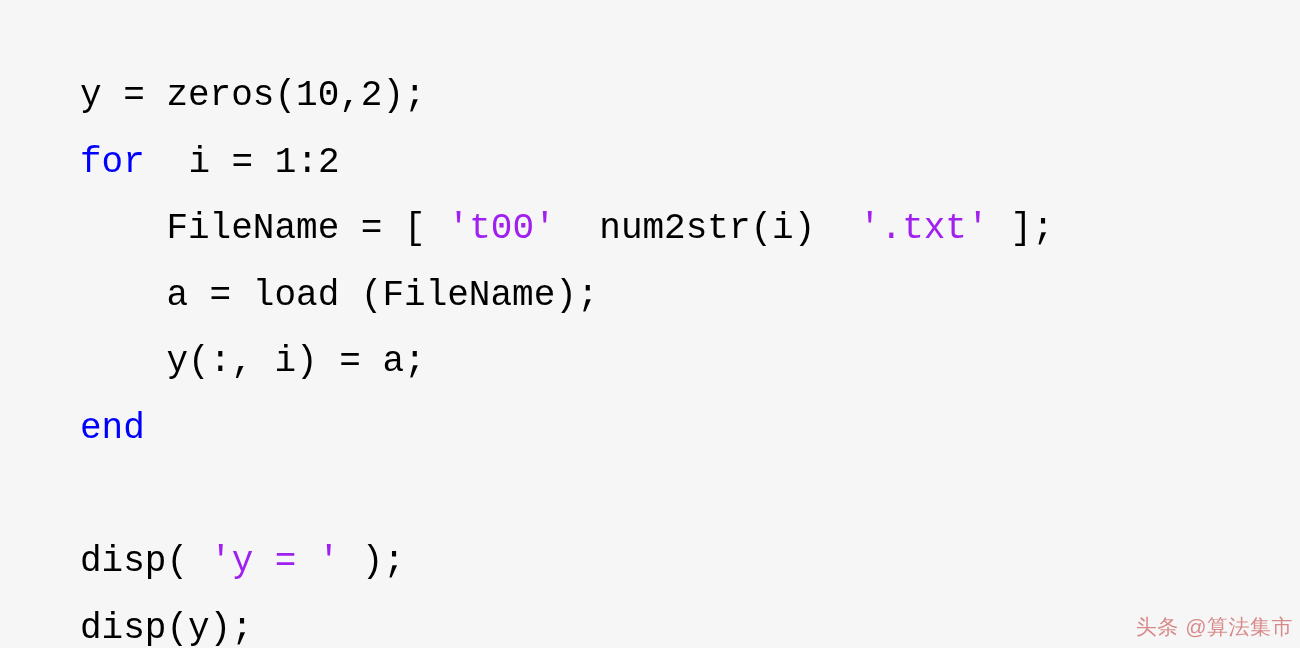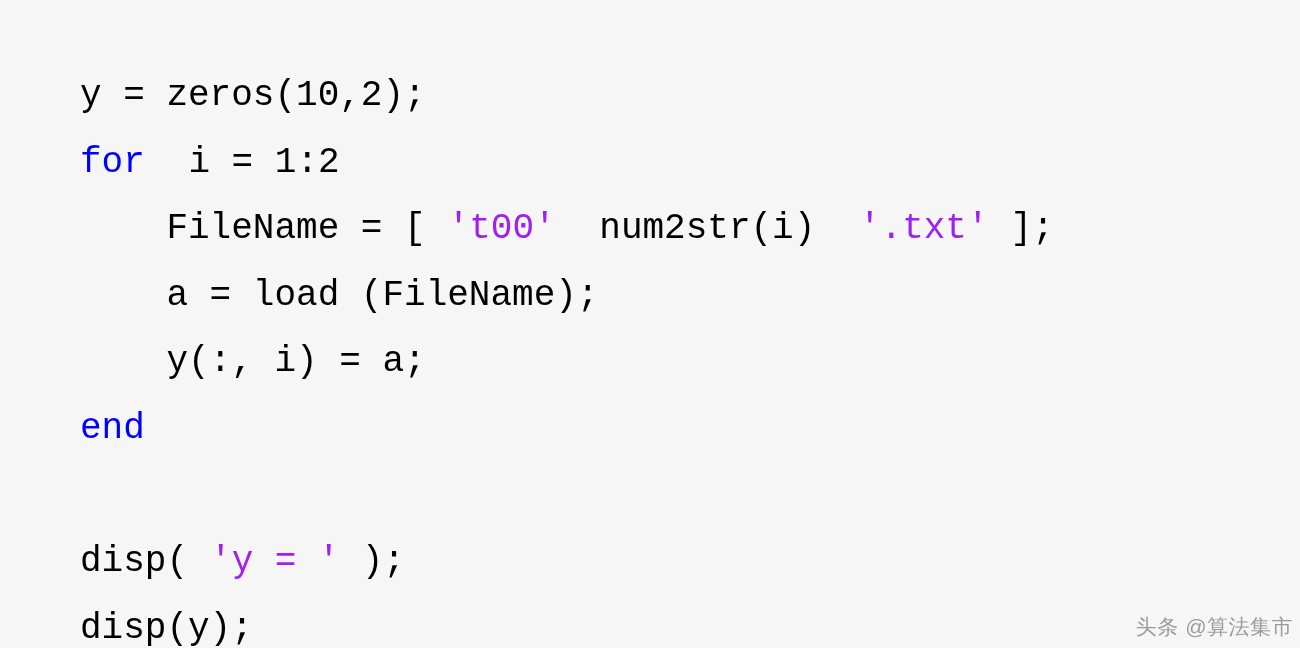--- a/index.html
+++ b/index.html
@@ -24,21 +24,21 @@
       white-space: pre;
     }
     .kw { color: #0000ff; }
     .str { color: #a020f0; }
     .watermark {
       position: absolute;
       right: 18px;
       bottom: 12px;
       font-family: sans-serif;
       font-size: 21px;
-      color: #404040;
+      color: #b91c1c;
       opacity: 0.5;
       letter-spacing: 0.5px;
     }
   </style>
 </head>
 <body>
 
 <pre><span>y = zeros(10,2);</span>
 <span class="kw">for</span><span> i = 1:2</span>
 <span>    FileName = [</span><span class="str">'t00'</span><span> num2str(i) </span><span class="str">'.txt'</span><span>];</span>

